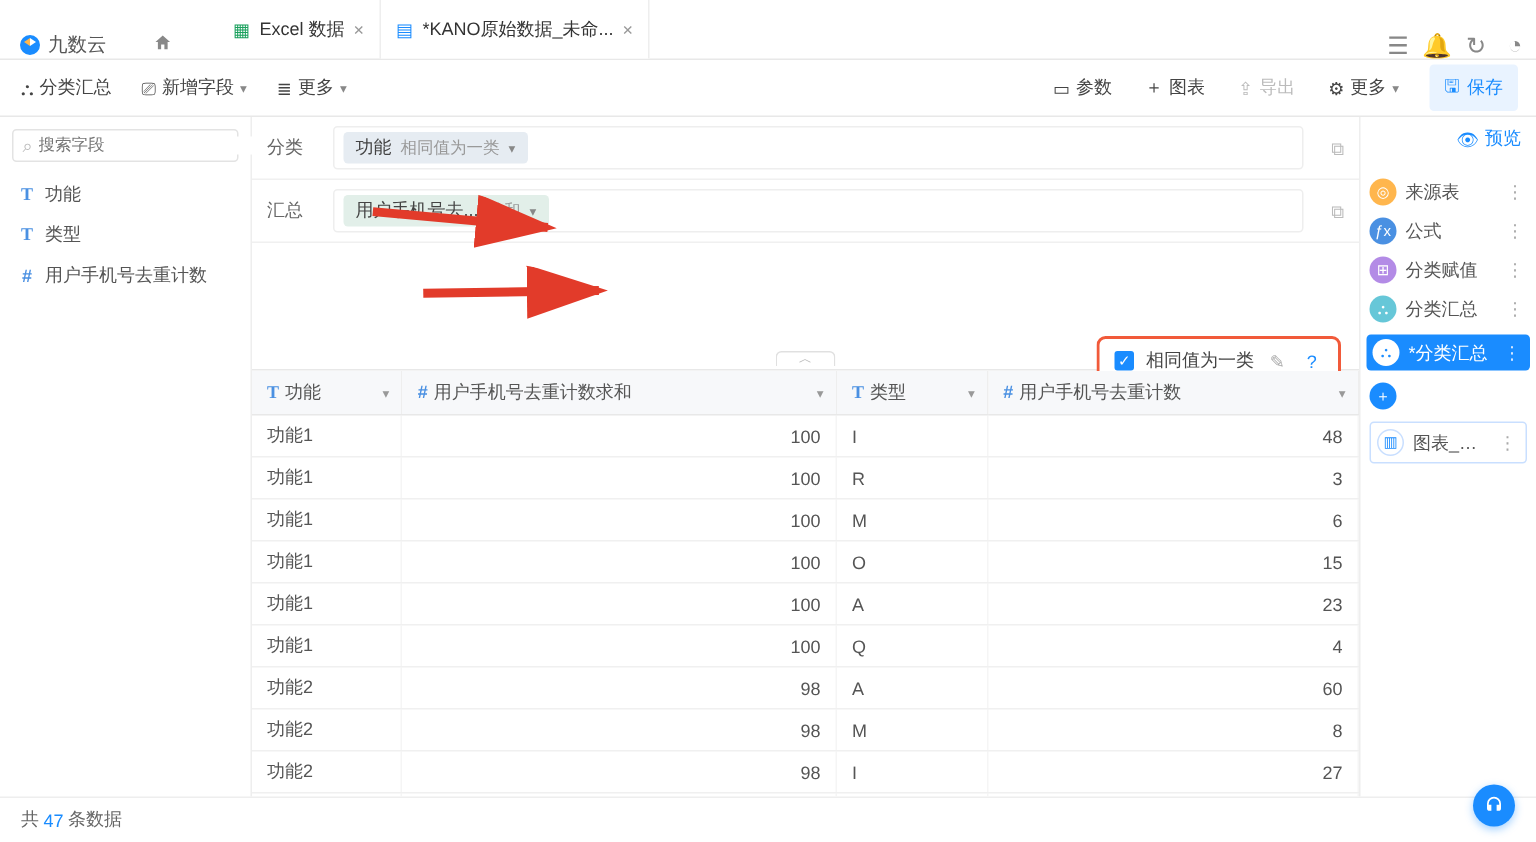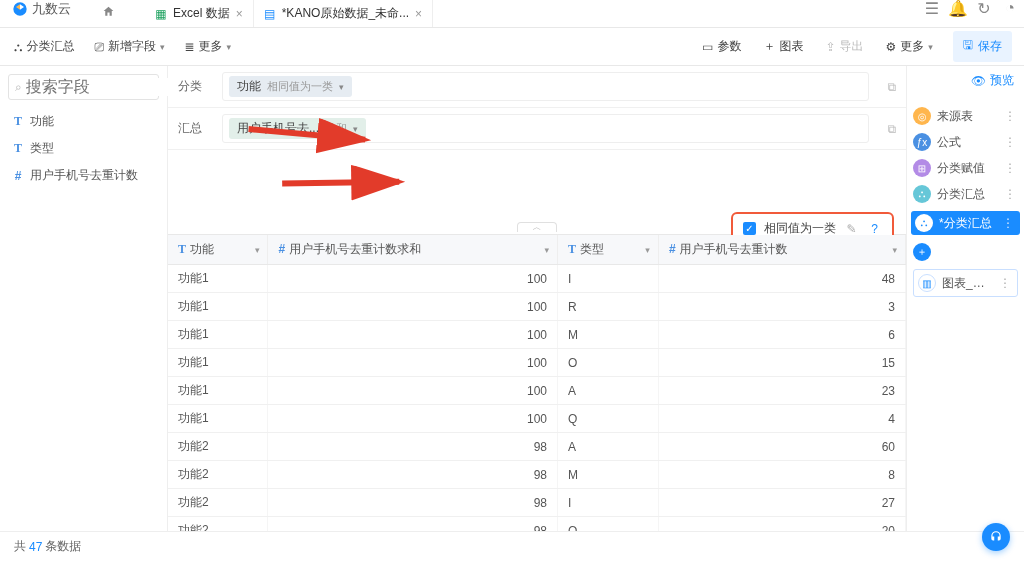--- a/index.html
+++ b/index.html
@@ -1,20 +1,20 @@
 <!DOCTYPE html>
 <html><head>
 <meta charset="utf-8">
 <style>
 * { box-sizing: border-box; margin: 0; padding: 0; font-family: -apple-system, BlinkMacSystemFont, "Segoe UI", "PingFang SC", "Microsoft YaHei", sans-serif; }
 html, body { width: 1024px; height: 561px; overflow: hidden; background: #fff; color: #333; }
 body { display: flex; flex-direction: column; }
 
 
-.topbar { height: 28px; display: flex; align-items: flex-start; padding: 0 6px; border-bottom: 1px solid #e8e8e8; gap: 18px; }
+.topbar { height: 40px; display: flex; align-items: flex-end; padding: 0 6px; border-bottom: 1px solid #e8e8e8; gap: 18px; }
 .logo { display: flex; align-items: center; gap: 4px; font-size: 13px; color: #555; padding: 0 6px; }
 .logo svg { width: 16px; height: 16px; }
 .home-btn { width: 26px; height: 22px; display: flex; align-items: center; justify-content: center; color: #888; border-radius: 3px; }
 .tabs { display: flex; align-items: center; height: 100%; margin-left: 6px; }
 .tab { display: flex; align-items: center; height: 100%; padding: 0 10px; font-size: 12px; gap: 6px; border-right: 1px solid #eee; cursor: pointer; }
 .tab.active { background: #fff; }
 .tab .tab-icon { width: 12px; height: 12px; display: inline-flex; align-items: center; justify-content: center; }
 .tab .tab-icon.excel { color:#1aa05d; }
 .tab .tab-icon.data { color:#1a8cff; }
 .tab .close { color: #999; font-size: 12px; }
@@ -28,21 +28,21 @@
 .toolbar-right { margin-left: auto; display: flex; align-items: center; gap: 18px; }
 .toolbar-right .tool-btn.disabled { color: #bbb; }
 .save-btn { background: #e9f3ff; color: #1a8cff; padding: 5px 10px; border-radius: 3px; display: flex; align-items: center; gap: 5px; }
 
 
 .main { flex: 1; display: flex; min-height: 0; position: relative; }
 
 
 .left-panel { width: 168px; border-right: 1px solid #eee; display: flex; flex-direction: column; }
 .search-box { margin: 8px; display: flex; align-items: center; border: 1px solid #e3e3e3; border-radius: 3px; padding: 3px 6px; color: #bbb; font-size: 12px; gap: 4px; }
-.search-box input { border: none; outline: none; flex: 1; font-size: 16px; }
+.search-box input { border: none; outline: none; flex: 1; font-size: 11px; }
 .field-item { display: flex; align-items: center; gap: 6px; padding: 5px 12px; font-size: 12px; color: #555; cursor: pointer; }
 .field-item.t .ty { color:#4a90e2; font-family: serif; font-weight: bold; }
 .field-item.n .ty { color:#4a90e2; font-weight: bold; }
 .ty { width: 12px; text-align: center; }
 
 
 .center { flex: 1; display: flex; flex-direction: column; min-width: 0; position: relative; }
 .config-row { display: flex; align-items: center; padding: 6px 10px; border-bottom: 1px solid #f0f0f0; font-size: 12px; gap: 10px; }
 .config-row .label { width: 34px; color: #666; }
 .pill-area { flex: 1; display: flex; align-items: center; background: #fff; border: 1px solid #eee; border-radius: 3px; padding: 3px 6px; min-height: 24px; }

